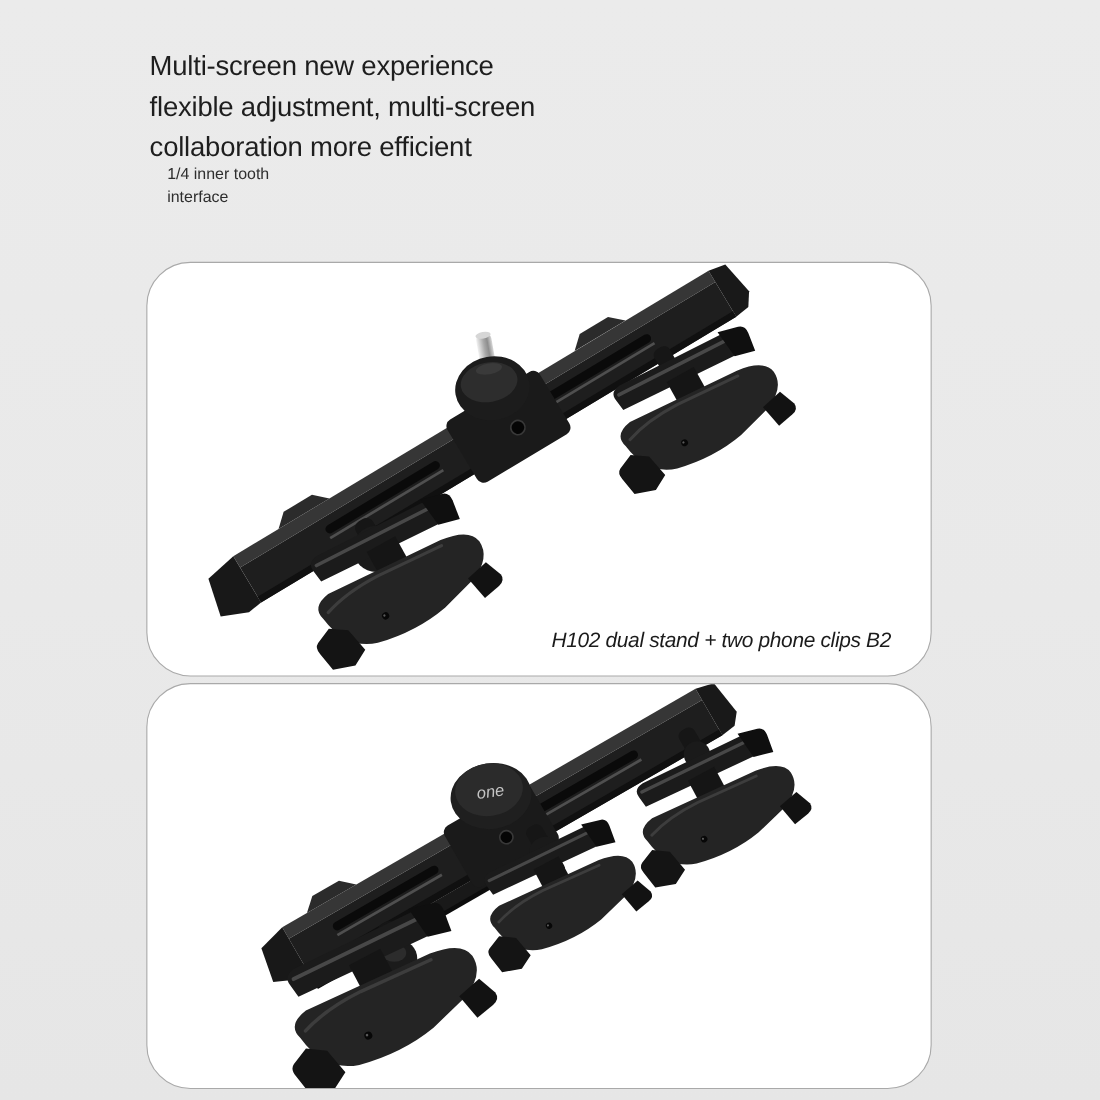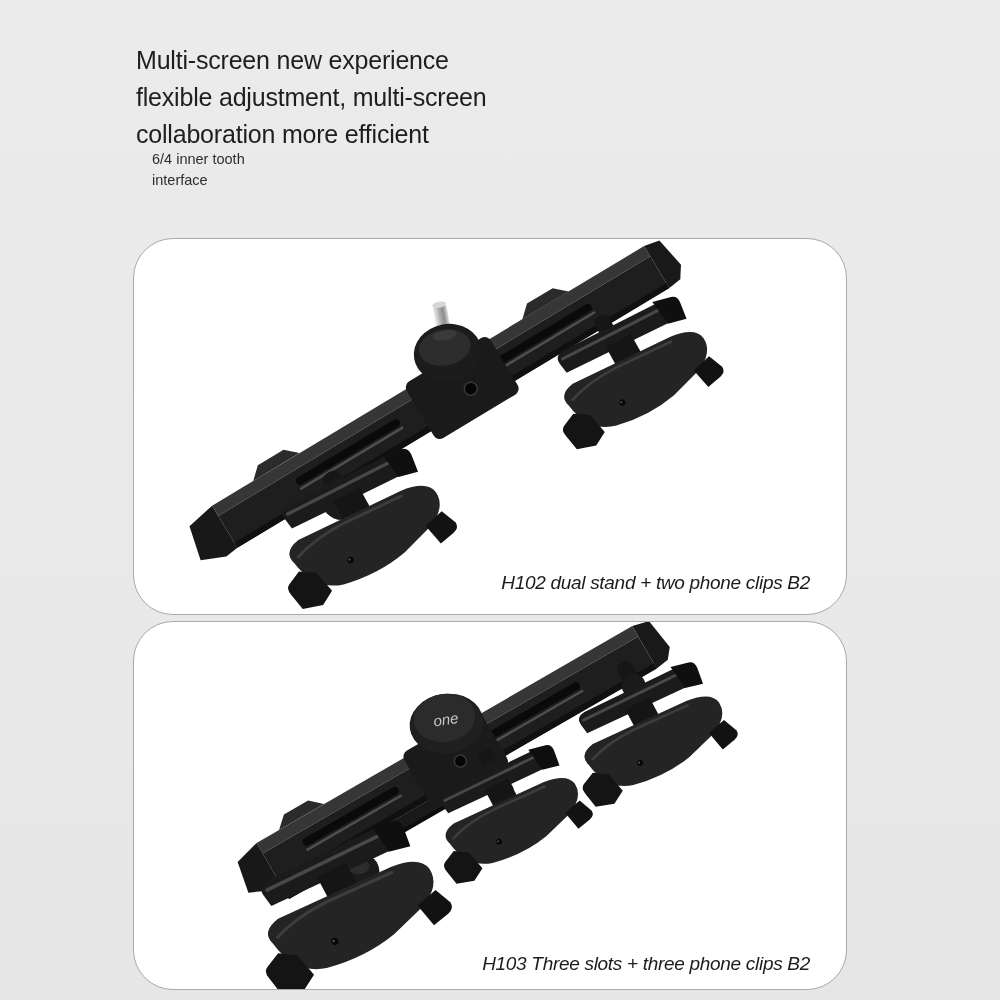--- a/index.html
+++ b/index.html
@@ -43,21 +43,21 @@
         <path d="M66,28 L92,22 L100,42 Q101,50 92,52 L72,56 Z" fill="#121212"></path>
         <circle cx="-34" cy="20" r="4" fill="#070707"></circle>
         <circle cx="-35" cy="19" r="1.3" fill="#5a5a5a"></circle>
       </g>
     </defs>
   </svg>
 
   <div class="headline">Multi-screen new experience
 flexible adjustment, multi-screen
 collaboration more efficient</div>
-  <div class="subnote">6/4 inner tooth
+  <div class="subnote">1/4 inner tooth
 interface</div>
 
   <div class="card" id="card1">
     <svg class="product" viewBox="0 0 712 375">
 
       <g transform="translate(308,160) rotate(-31)">
         <rect x="-252" y="-27" width="504" height="12" fill="#363636"></rect>
         <rect x="-252" y="-15" width="504" height="37" fill="#1e1e1e"></rect>
         <rect x="-252" y="16" width="504" height="6" fill="#101010"></rect>
         <path d="M-252,-27 L-282,-21 L-290,14 L-266,24 L-252,22 Z" fill="#181818"></path>
@@ -146,16 +146,15 @@
 
       <g transform="translate(228,242) rotate(-30)">
         <rect x="-9" y="-28" width="18" height="56" rx="7" fill="#161616"></rect>
       </g>
       <circle cx="228" cy="250" r="17" fill="#1b1b1b"></circle>
       <ellipse cx="224" cy="245" rx="11" ry="8" fill="#2c2c2c"></ellipse>
       <g transform="translate(219,290) rotate(-28) scale(0.9)">
         <use href="#clipShape"></use>
       </g>
     </svg>
-    <div class="caption">H103 Three slots + three phone clips B2</div>
   </div>
 
 </div>
 
 </body></html>

